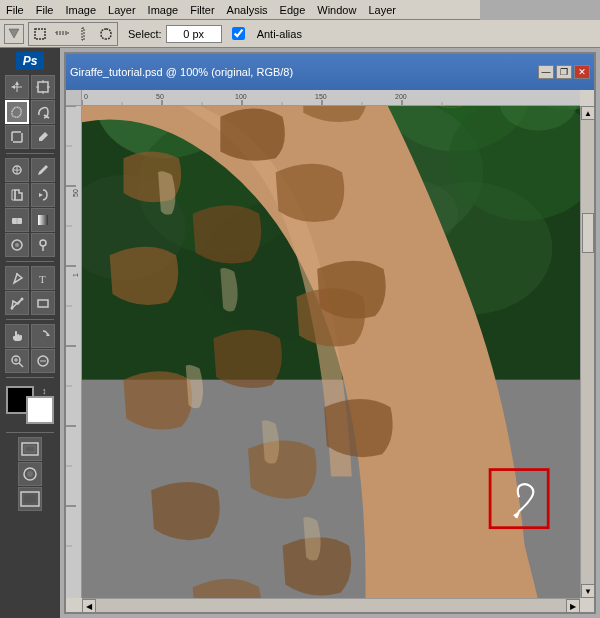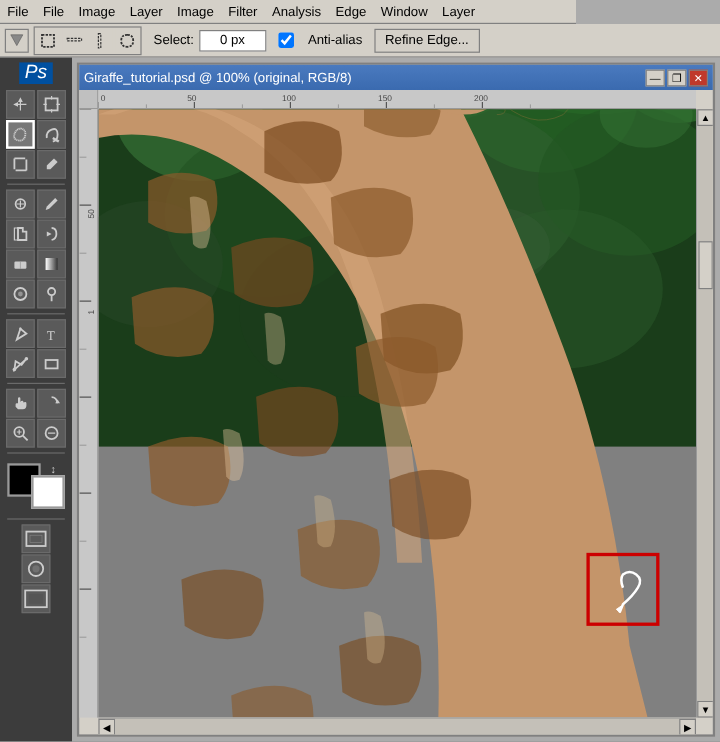--- a/index.html
+++ b/index.html
@@ -89,22 +89,22 @@
       flex-direction: column;
       align-items: center;
       padding: 4px 2px;
       gap: 1px;
       flex-shrink: 0;
     }
     .ps-logo {
       width: 28px; height: 18px;
       background: #0050a0;
       color: #fff;
-      font-size: 16px;
-      font-weight: normal;
+      font-size: 12px;
+      font-weight: bold;
       display: flex; align-items: center; justify-content: center;
       margin-bottom: 4px;
       font-style: italic;
     }
     .tool-row {
       display: flex; gap: 2px;
     }
     .tb-btn {
       width: 24px; height: 24px;
       background: #5a5a5a;
@@ -157,21 +157,21 @@
     .doc-window {
       background: #d4d0c8;
       border: 2px solid #808080;
       margin: 4px;
       flex: 1;
       display: flex;
       flex-direction: column;
     }
     .doc-titlebar {
       background: linear-gradient(to bottom, #4a7abf, #3a6aaf);
-      height: 21px;
+      height: 36px;
       display: flex;
       align-items: center;
       justify-content: space-between;
       padding: 0 4px;
       color: #fff;
       font-size: 11px;
       flex-shrink: 0;
     }
     .doc-title-text { font-size: 11px; color: #fff; }
     .doc-title-btns { display: flex; gap: 2px; }
@@ -310,21 +310,20 @@
   </div>
 
   <span class="feather-label">Select:</span>
   <input class="feather-input" type="text" value="0 px" style="">
 
   <div class="anti-alias-check">
     <input type="checkbox" id="aa-check" checked="" style="">
     <label for="aa-check">Anti-alias</label>
   </div>
 
-  <button class="refine-edge-btn">Refine Edge...</button>
 </div>
 
 <div class="main-area">
 
   <div class="toolbox">
     <div class="ps-logo">Ps</div>
 
     <div class="tool-row">
       <div class="tb-btn">
         <svg width="14" height="14" viewBox="0 0 14 14">

